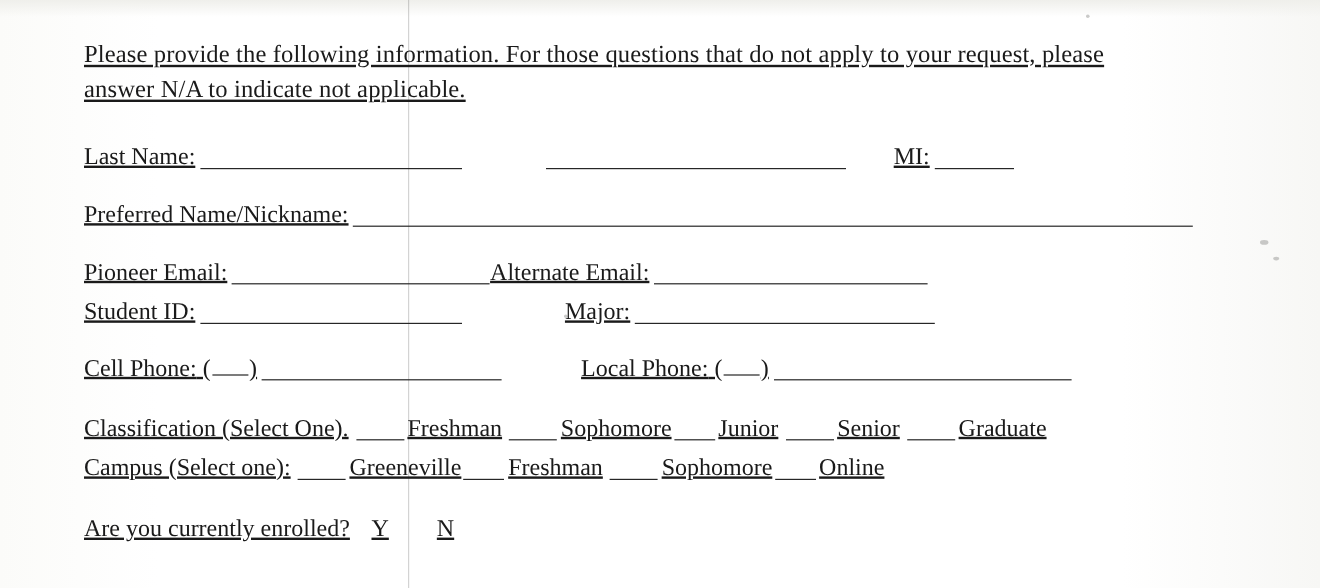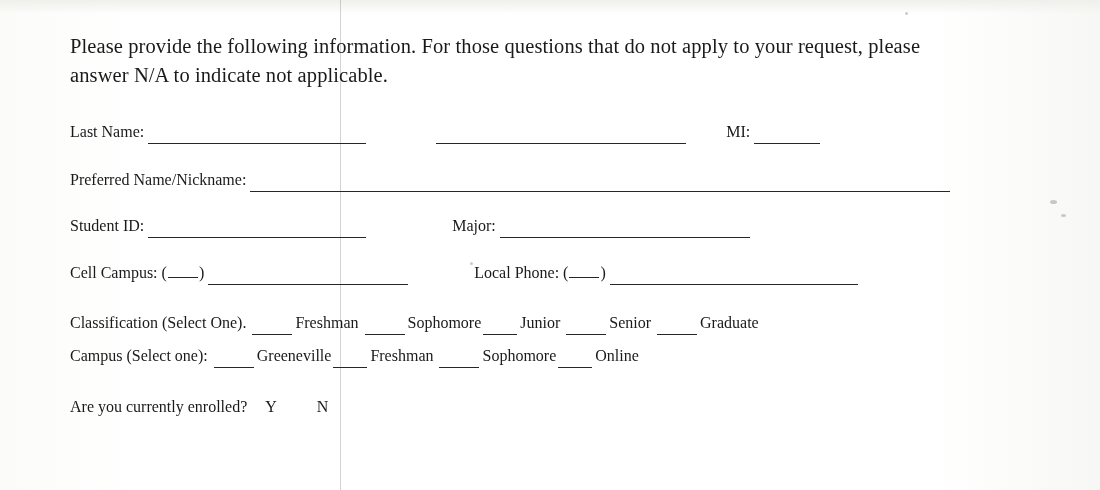--- a/index.html
+++ b/index.html
@@ -50,33 +50,35 @@
     position: relative;
     padding: 24px 60px 0 70px;
   }
 
   .intro {
     font-size: 20.5px;
     line-height: 29px;
     letter-spacing: 0.1px;
     margin: 8px 0 0 0;
     max-width: 870px;
+    text-decoration: underline;
   }
 
   .field-row {
     display: flex;
-    align-items: flex-end;
-    font-size: 16px;
+    align-items: center;
+    font-size: 20px;
     line-height: 25px;
     white-space: nowrap;
+    text-decoration: underline;
   }
   .row-1 { margin-top: 29px; }
   .row-2 { margin-top: 23px; }
   .row-3 { margin-top: 23px; }
-  .row-4 { margin-top: 21px; }
+  .row-4 { margin-top: 8px; }
   .row-5 { margin-top: 22px; }
   .row-6 { margin-top: 25px; }
   .row-7 { margin-top: 8px; }
   .row-8 { margin-top: 26px; }
 
   .lbl { display: inline-block; }
 
   
   .blank {
     display: inline-block;
@@ -141,31 +143,37 @@
     <span class="gap-md"></span>
     <span class="lbl">MI:</span>
     <span class="blank mi"></span>
   </div>
 
   <div class="field-row row-2">
     <span class="lbl">Preferred Name/Nickname:</span>
     <span class="blank nick"></span>
   </div>
 
+  <div class="field-row row-3">
+    <span class="lbl">Pioneer Email:</span>
+    <span class="blank pioneer"></span>
+    <span class="lbl">Alternate Email:</span>
+    <span class="blank altemail"></span>
+  </div>
 
   <div class="field-row row-4">
     <span class="lbl">Student ID:</span>
     <span class="blank sid"></span>
     <span class="gap-xl"></span>
     <span class="lbl">Major:</span>
     <span class="blank major"></span>
   </div>
 
   <div class="field-row row-5">
-    <span class="lbl">Cell Campus:</span>
+    <span class="lbl">Cell Phone:</span>
     <span class="paren">&nbsp;(<span class="inner"></span>)</span>
     <span class="blank cell"></span>
     <span class="gap-lg"></span>
     <span class="lbl">Local Phone:</span>
     <span class="paren">&nbsp;(<span class="inner"></span>)</span>
     <span class="blank local"></span>
   </div>
 
   <div class="field-row row-6">
     <span class="lbl">Classification (Select One).</span>

